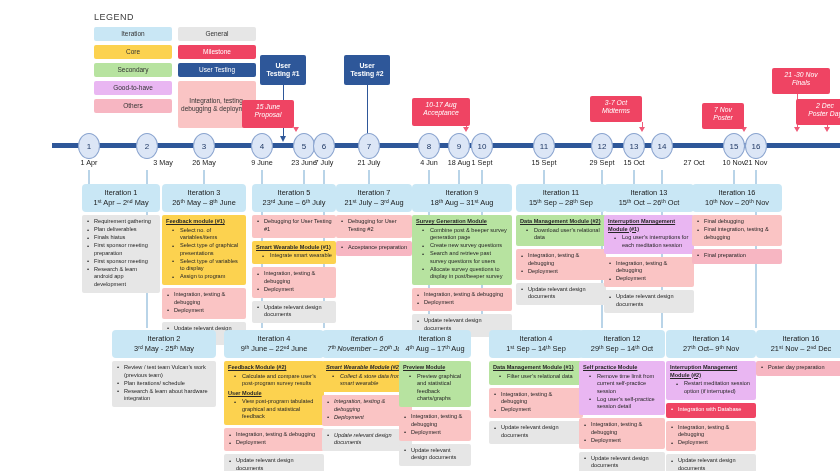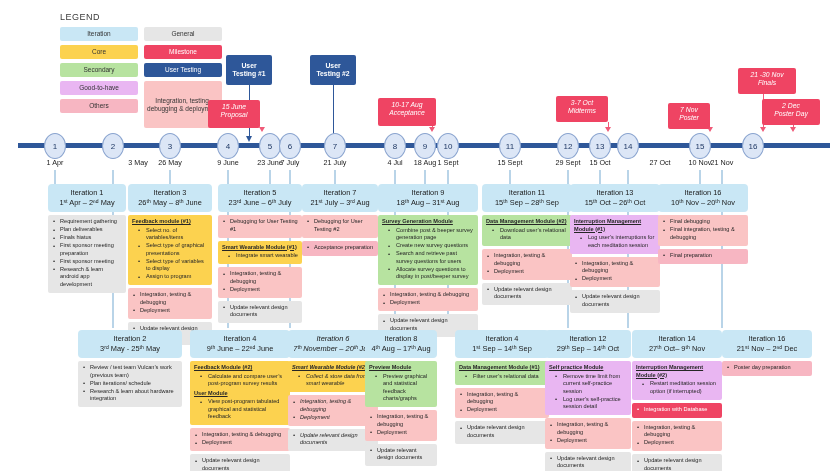--- a/index.html
+++ b/index.html
@@ -2,21 +2,21 @@
 <html><head>
 <meta charset="utf-8">
 <style>
   * { box-sizing: border-box; margin: 0; padding: 0; }
   html, body {
     width: 840px; height: 471px;
     background: #ffffff;
     font-family: "Liberation Sans", sans-serif;
     overflow: hidden;
   }
-  #root { position: relative; width: 712px; height: 471px; }
+  #root { position: relative; width: 712px; height: 471px; margin-left: 34px; }
 
   
   #legend { position: absolute; left: 60px; top: 12px; width: 170px; }
   .legend-title { font-size: 9px; color: #3b3b3b; letter-spacing: .5px; margin-bottom: 5px; }
   .legend-grid { display: flex; gap: 6px; }
   .legend-col { display: flex; flex-direction: column; gap: 4px; width: 78px; }
   .legend-chip {
     height: 14px; border-radius: 2px; font-size: 6.5px;
     display: flex; align-items: center; justify-content: center;
     text-align: center; line-height: 1.15; color: #333; padding: 0 2px;
@@ -122,38 +122,38 @@
       <div class="node" style="left: 279px;">6</div>
       <div class="node" style="left: 324px;">7</div>
       <div class="node" style="left: 384px;">8</div>
       <div class="node" style="left: 414px;">9</div>
       <div class="node" style="left: 437px;">10</div>
       <div class="node" style="left: 499px;">11</div>
       <div class="node" style="left: 557px;">12</div>
       <div class="node" style="left: 589px;">13</div>
       <div class="node" style="left: 617px;">14</div>
       <div class="node" style="left: 689px; text-align: center;">15</div>
-      <div class="node" style="left: 742px;">16</div>
+      <div class="node" style="left: 711px;">16</div>
     </div>
   <div id="axis-dates">
       <div class="date-tick" style="left: 55px;">1 Apr</div>
       <div class="drop-line" style="left: 54.3px; top: 170px; height: 14px;"></div>
-      <div class="date-tick" style="left: 115px; padding-left: 46px;">3 May</div>
+      <div class="date-tick" style="left: 106px; padding-left: 46px;">3 May</div>
       <div class="drop-line" style="left: 112.3px; top: 170px; height: 158px;"></div>
       <div class="date-tick" style="left: 170px;">26 May</div>
       <div class="drop-line" style="left: 169.3px; top: 170px; height: 14px;"></div>
       <div class="date-tick" style="left: 228px;">9 June</div>
       <div class="drop-line" style="left: 227.3px; top: 170px; height: 158px;"></div>
       <div class="date-tick" style="left: 270px;">23 June</div>
       <div class="drop-line" style="left: 269.3px; top: 170px; height: 14px;"></div>
       <div class="date-tick" style="left: 290px;">7 July</div>
       <div class="drop-line" style="left: 289.3px; top: 170px; height: 158px;"></div>
       <div class="date-tick" style="left: 335px;">21 July</div>
       <div class="drop-line" style="left: 334.3px; top: 170px; height: 14px;"></div>
-      <div class="date-tick" style="left: 395px;">4 Jul</div>
+      <div class="date-tick" style="left: 395px;">4 Jun</div>
       <div class="drop-line" style="left: 394.3px; top: 170px; height: 158px;"></div>
       <div class="date-tick" style="left: 425px;">18 Aug</div>
       <div class="drop-line" style="left: 424.3px; top: 170px; height: 14px;"></div>
       <div class="date-tick" style="left: 448px;">1 Sept</div>
       <div class="drop-line" style="left: 447.3px; top: 170px; height: 158px;"></div>
       <div class="date-tick" style="left: 510px;">15 Sept</div>
       <div class="drop-line" style="left: 509.3px; top: 170px; height: 14px;"></div>
       <div class="date-tick" style="left: 568px;">29 Sept</div>
       <div class="drop-line" style="left: 567.3px; top: 170px; height: 158px;"></div>
       <div class="date-tick" style="left: 600px;">15 Oct</div>

